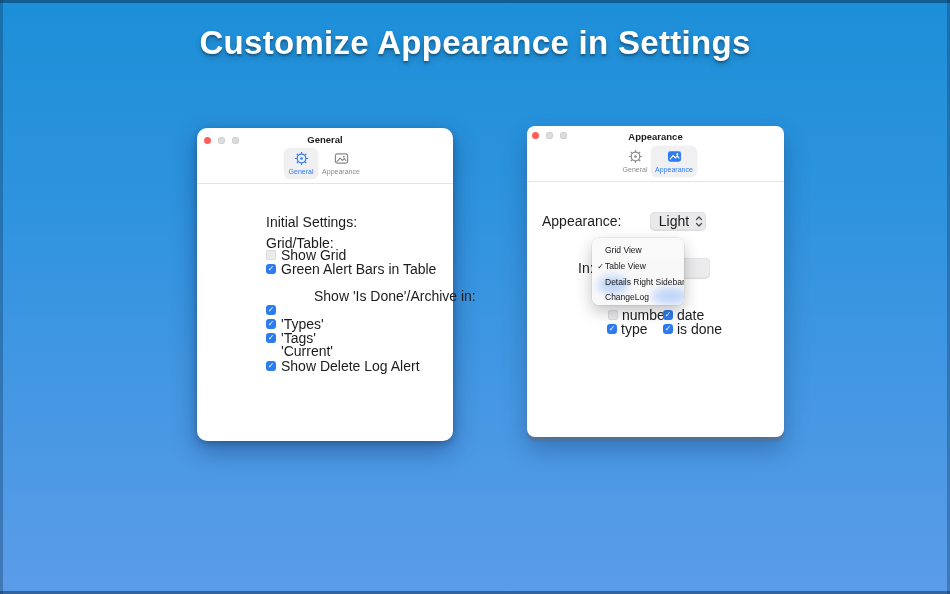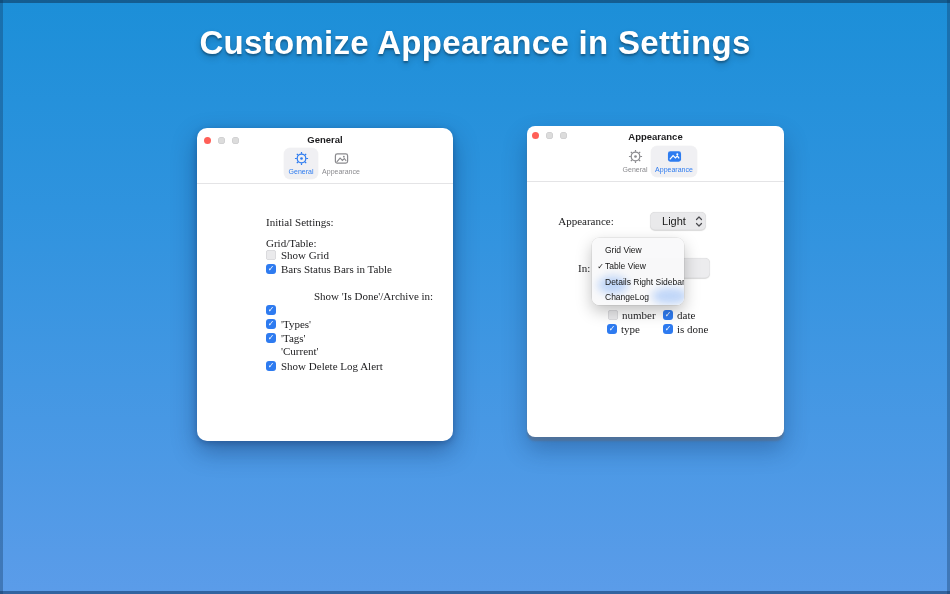--- a/index.html
+++ b/index.html
@@ -30,33 +30,33 @@
 
   .tab { position:absolute; top:20px; height:31px; border-radius:6px; text-align:center; cursor:default; }
   .tab.selected { background:#f0f0f3; box-shadow:0 0 0 0.5px rgba(0,0,0,0.04); }
   .tab .t-icon { position:absolute; top:3px; left:0; right:0; height:15px; line-height:0; }
   .tab .t-icon svg { vertical-align:top; }
   .tab .t-label { position:absolute; top:20px; left:0; right:0; font-size:7px; }
   .tab .blue { color:#2e7cf0; } .tab .grey { color:#8a8a8e; }
 
   .toolbar-divider { position:absolute; left:0; right:0; top:55px; height:1px; background:#e4e4e6; }
 
-  .lbl { position:absolute; font-size:11px; color:#1c1c1e; line-height:10px; white-space:nowrap;font-family:Liberation Serif, serif; }
+  .lbl { position:absolute; font-size:14px; color:#1c1c1e; line-height:10px; white-space:nowrap; }
 
   .cb { position:absolute; width:10px; height:10px; border-radius:3px; }
   .cb.on { background:#2e7bf0; }
   .cb.off { background:#eaeaec; box-shadow:inset 0 0 0 0.5px #cdcdd1; }
   .cb .mark { display:block; width:10px; height:10px; line-height:10px; text-align:center;
     color:#fff; font-size:8px; font-weight:bold; }
 
   .popup { position:absolute; background:#e9e9eb; border-radius:5px;
     box-shadow:inset 0 0 0 0.5px rgba(0,0,0,0.06), 0 0.5px 1px rgba(0,0,0,0.15); }
   .popup.light-btn { left:123px; top:86px; width:56px; height:18px; }
   .popup .p-label { position:absolute; left:0; top:0; width:48px; height:32px;
-    line-height:18px; text-align:center; font-size:11px; color:#1a1a1a; }
+    line-height:18px; text-align:center; font-size:14px; color:#1a1a1a; }
   .popup .p-stepper { position:absolute; right:3px; top:3.5px; line-height:0; }
   .popup.hidden-in-popup { left:77px; top:132px; width:106px; height:20px; background:#ececee; }
 
   .menu { position:absolute; left:65px; top:112px; width:92px; height:67px; z-index:10;
     background:rgba(249,249,250,0.94); border-radius:7px; overflow:hidden;
     box-shadow:0 0 0 0.5px rgba(0,0,0,0.10), 0 6px 16px rgba(0,0,0,0.25); }
   .menu-item { position:absolute; left:0; right:0; height:15px; font-size:8.5px;
     line-height:15px; color:#141414; white-space:nowrap; }
   .menu-item .mi-check { position:absolute; left:4px; width:9px; text-align:center;
     font-size:8px; color:#141414; }
@@ -105,21 +105,21 @@
 
     <span class="lbl" style="left:69px;top:89px;">Initial Settings:</span>
     <span class="lbl" style="left:69px;top:110px;">Grid/Table:</span>
 
     <span class="cb off" style="left:69px;top:122px;"></span>
     <span class="lbl" style="left:84px;top:122px;">Show Grid</span>
 
     <span class="cb on" style="left:69px;top:136px;">
         <span class="mark">✓</span>
       </span>
-    <span class="lbl" style="left:84px;top:136px;">Bars Status Bars in Table</span>
+    <span class="lbl" style="left:84px;top:136px;">Green Alert Bars in Table</span>
 
     <span class="lbl" style="left:69px;top:163px;margin-left:48px;">Show 'Is Done'/Archive in:</span>
 
     <span class="cb on" style="left:69px;top:177px;">
         <span class="mark">✓</span>
       </span>
     <span class="lbl" style="left:84px;top:177px;margin-top:41px;">'Current'</span>
 
     <span class="cb on" style="left:69px;top:191px;">
         <span class="mark">✓</span>
@@ -160,21 +160,21 @@
         <svg width="15" height="15" viewBox="0 0 16 16">
             <rect x="1" y="2.5" width="14" height="11" rx="2.5" fill="currentColor"></rect>
         <path d="M3 11 L6.5 7 L9 9.5 L11 7.5 L13 10" stroke="#fff" fill="none" stroke-width="1.3"></path>
         <circle cx="11" cy="5.5" r="1.1" fill="#fff"></circle>
           </svg>
       </span>
       <span class="t-label blue">Appearance</span>
     </div>
     <div class="toolbar-divider"></div>
 
-    <span class="lbl" style="left:0;top:90px;width:118px;text-align:center;">Appearance:</span>
+    <span class="lbl" style="left:15px;top:90px;width:118px;text-align:left;">Appearance:</span>
     <div class="popup light-btn">
       <span class="p-label">Light</span>
       <span class="p-stepper">
         <svg class="stepper-svg" width="8" height="11" viewBox="0 0 8 11">
             <path d="M1.5 3.5 L4 1 L6.5 3.5"></path>
             <path d="M1.5 7.5 L4 10 L6.5 7.5"></path>
           </svg>
       </span>
     </div>
 

